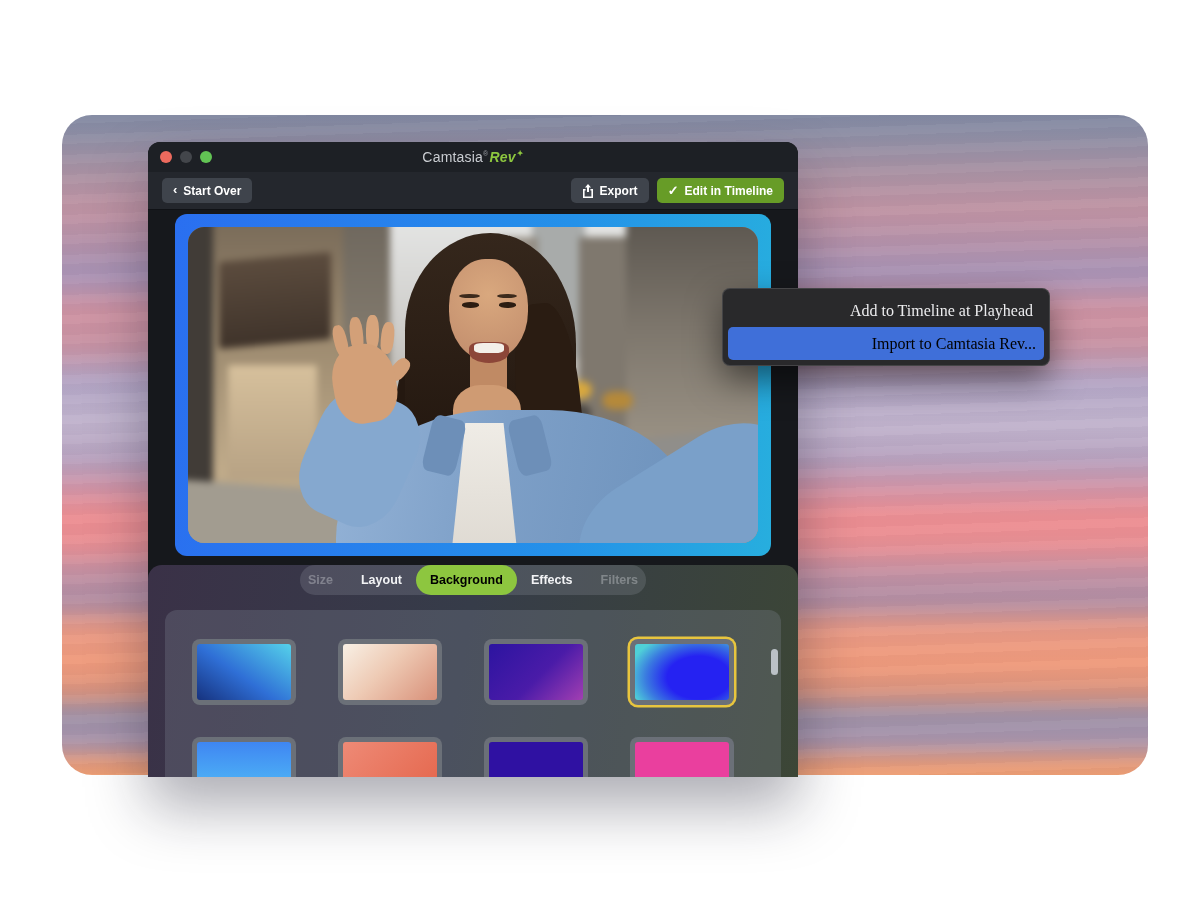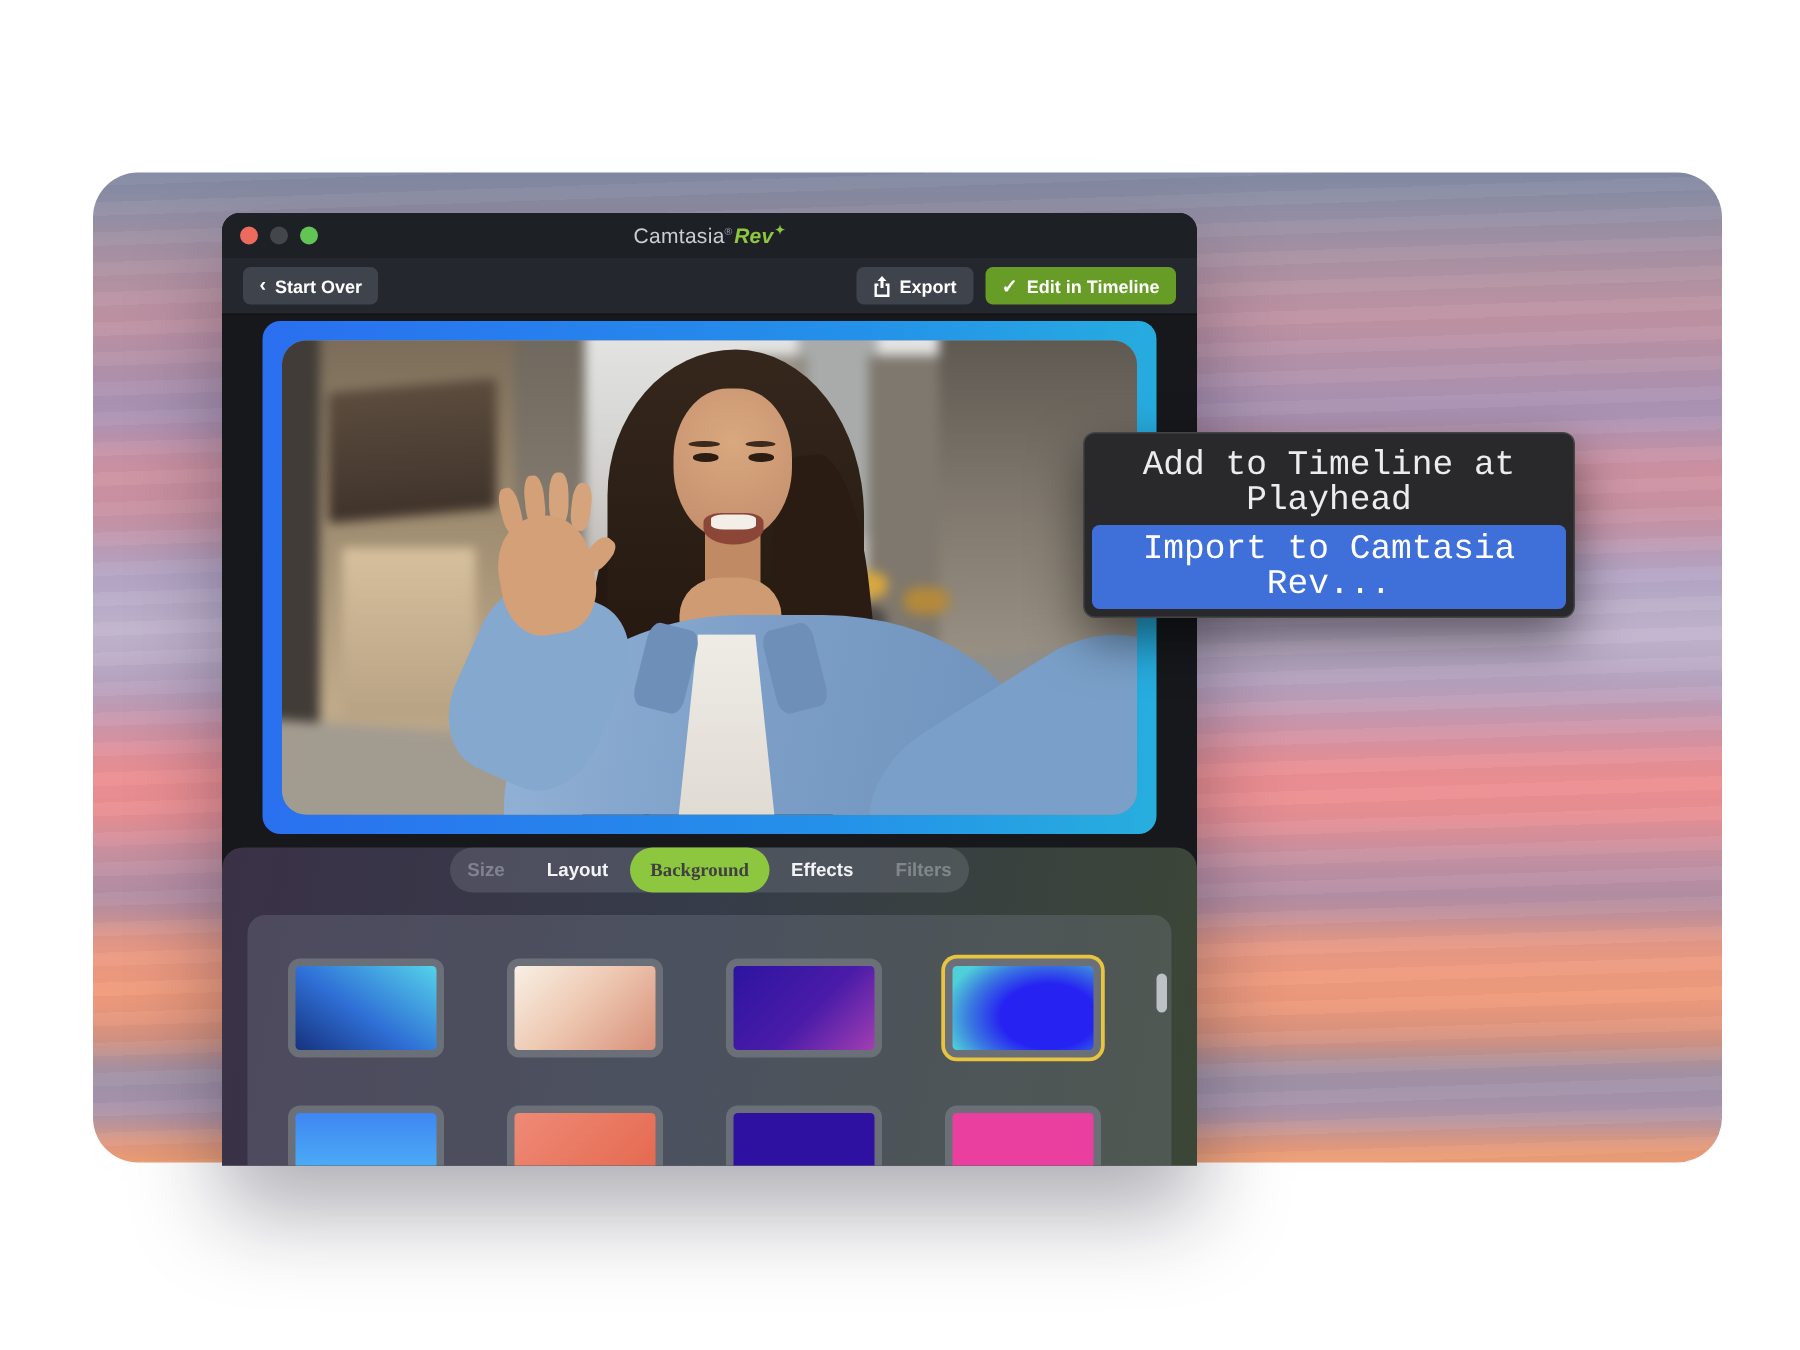--- a/index.html
+++ b/index.html
@@ -111,42 +111,42 @@
   
   .bottom-panel { height:221px; border-radius:14px 14px 0 0; position:relative;
                   background:linear-gradient(100deg,#3a3147 0%, #363c49 48%, #3c4636 100%); }
   .tabbar { display:flex; align-items:center; justify-content:center; gap:0;
             width:346px; height:30px; margin:9px auto 0; border-radius:15px;
             background:rgba(195,202,214,.16); }
   .tab { border:none; background:transparent; color:#f2f3f5; font-size:12.5px; font-weight:bold;
          padding:0 14px; height:30px; border-radius:15px; cursor:pointer;
          font-family:"Liberation Sans", sans-serif; }
   .tab.disabled { color:rgba(235,238,244,.32); }
-  .tab.active { background:#8dc63f; color:#404040; height:30px;font-family:Liberation Serif, serif; }
+  .tab.active { background:#8dc63f; color:#000000; height:30px; }
 
   .swatch-panel { position:relative; margin:15px 17px 0; height:190px;
                   border-radius:12px 12px 0 0; background:rgba(132,140,154,.27); }
   .swatch-grid { display:grid; grid-template-columns:repeat(4,104px); grid-auto-rows:66px;
                  column-gap:42px; row-gap:32px; padding:29px 0 0 27px; }
   .swatch { width:104px; height:66px; border-radius:8px; background:#6b7078; padding:5px;
             border:none; cursor:pointer; }
   .swatch-fill { width:94px; height:56px; border-radius:3px; }
   .swatch.selected { box-shadow:0 0 0 2.5px #e8c53e; }
   .scroll-thumb { position:absolute; right:3px; top:39px; width:7px; height:26px;
                   border-radius:4px; background:rgba(206,211,219,.85); }
 
   
   .context-menu { position:absolute; left:722px; top:288px; width:328px; z-index:3;
                   background:#29292b; border:1px solid rgba(255,255,255,.13); border-radius:8px;
                   padding:5px 0; box-shadow:0 14px 34px rgba(0,0,0,.5); }
-  .menu-item { display:block; width:100%; text-align:center; background:transparent; border:none;
-               color:#ececee; font-size:23px; line-height:23px; padding:5px 16px;
-               font-family:Liberation Mono, monospace; cursor:pointer; }
-  .menu-item.highlighted { width:calc(100% - 10px); margin:0 5px; padding:5px 18px;
-                           background:#3f6fd9; border-radius:5px; color:#ffffff; }
+  .menu-item { display:block; width:100%; text-align:right; background:transparent; border:none;
+               color:#ececee; font-size:16px; line-height:23px; padding:5px 16px;
+               font-family:Liberation Serif, serif; cursor:pointer; }
+  .menu-item.highlighted { width:calc(100% - 10px); margin:0 5px; padding:5px 8px;
+                           background:#3f6fd9; border-radius:5px; color:#000000; }
 </style>
 </head>
 <body>
 
 <div class="stage">
 
   <div class="backdrop">
     <div class="sky"></div>
     <div class="streaks"></div>
   </div>

